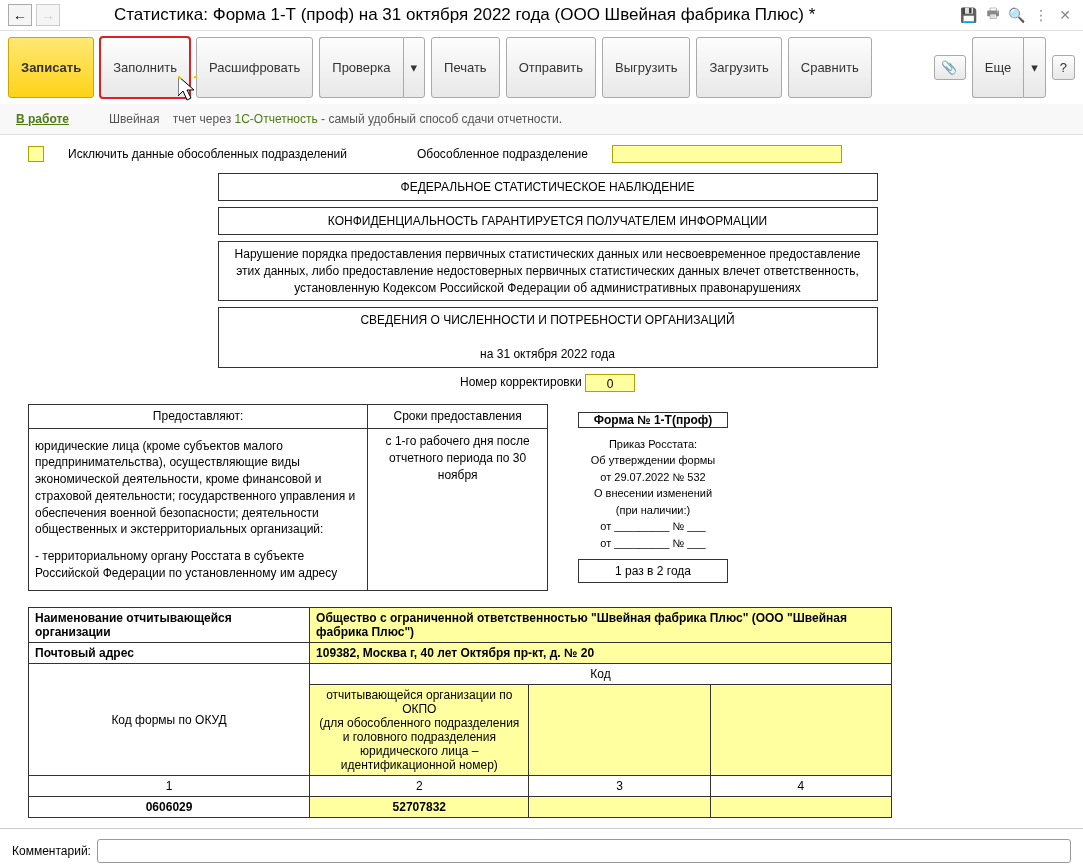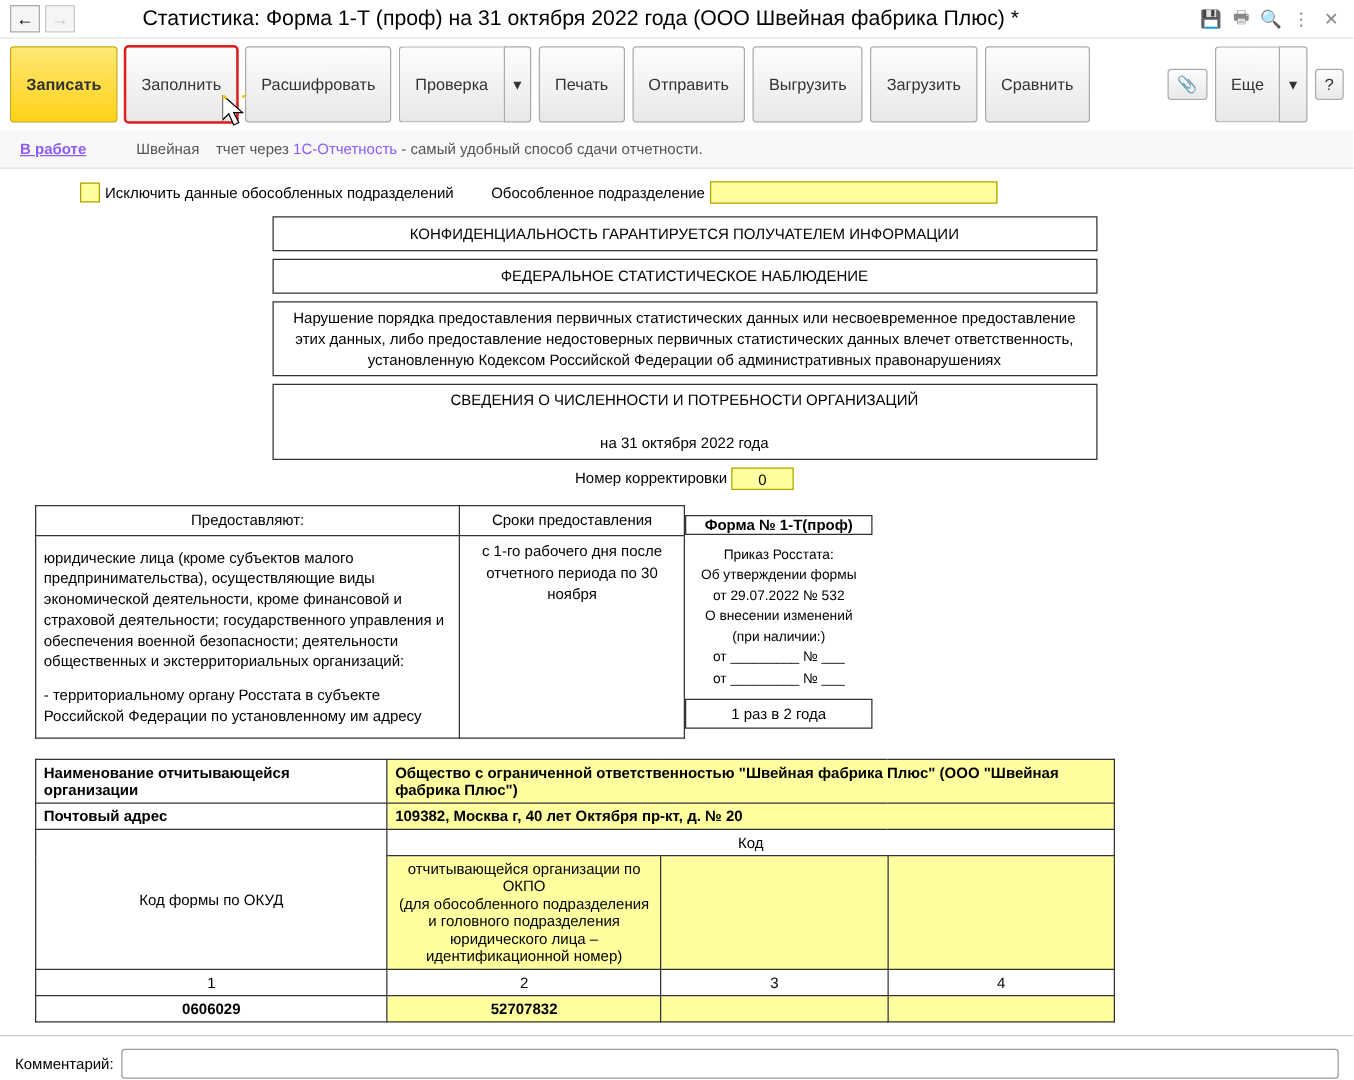--- a/index.html
+++ b/index.html
@@ -74,60 +74,60 @@
   .spacer { flex: 1; }
   .info-bar {
     background: #f8f8f8;
     padding: 8px 16px;
     display:flex;
     gap:40px;
     align-items:center;
     color:#555;
     border-bottom:1px solid #e0e0e0;
   }
-  .info-bar a { color: #8b5cf6; cursor:pointer;}
+  .info-bar a { color: #4d7c0f; cursor:pointer;}
   .status-link { font-weight: bold; text-decoration: underline; color: #333;}
   .content-wrap {
     position:relative;
     height: 694px;
     overflow:hidden;
     border-bottom:1px solid #ccc;
   }
   .content {
     padding: 10px 16px 10px 28px;
     overflow-y: scroll;
     overflow-x: scroll;
     height: 100%;
   }
   .row-exclude {
     display:flex;
     align-items:center;
-    gap:4px;
+    gap:24px;
     margin-bottom:10px;
-    margin-left:36px;
   }
   .yellow-box {
     background:#ffffa0;
     border:1px solid #b5a000;
     height:18px;
   }
   .cb { width:16px; height:16px; }
   .input-wide { width:230px; }
   .form-block {
     border:1px solid #333;
     padding:6px 10px;
     text-align:center;
     margin:6px auto;
     width:660px;
   }
   .form-block.tight { padding:4px 10px; line-height:1.4; }
   .corr-row { text-align:center; margin:4px 0 12px; }
   .corr-row .yellow-box { display:inline-block; vertical-align:middle; width:50px; text-align:center; line-height:18px;}
   .info-table {
     display:flex;
+    gap:30px;
   }
   .framed { border:1px solid #333; }
   .cell { border:1px solid #333; padding:4px 6px; font-size:12px; }
   .hdr { text-align:center; font-weight:normal; }
   .txt { line-height:1.4; }
   .org-table {
     width: 864px;
     border-collapse: collapse;
     margin-top: 16px;
     font-size:12px;
@@ -211,22 +211,22 @@
 <div class="content">
 
   <div class="row-exclude">
     <span class="yellow-box cb"></span>
     <span>Исключить данные обособленных подразделений</span>
     <span style="width:22px"></span>
     <span>Обособленное подразделение</span>
     <span class="yellow-box input-wide"></span>
   </div>
 
+  <div class="form-block">ФЕДЕРАЛЬНОЕ СТАТИСТИЧЕСКОЕ НАБЛЮДЕНИЕ</div>
   <div class="form-block">КОНФИДЕНЦИАЛЬНОСТЬ ГАРАНТИРУЕТСЯ ПОЛУЧАТЕЛЕМ ИНФОРМАЦИИ</div>
-  <div class="form-block">ФЕДЕРАЛЬНОЕ СТАТИСТИЧЕСКОЕ НАБЛЮДЕНИЕ</div>
   <div class="form-block tight">Нарушение порядка предоставления первичных статистических данных или несвоевременное предоставление этих данных, либо предоставление недостоверных первичных статистических данных влечет ответственность, установленную Кодексом Российской Федерации об административных правонарушениях</div>
   <div class="form-block tight">
     <span>СВЕДЕНИЯ О ЧИСЛЕННОСТИ И ПОТРЕБНОСТИ ОРГАНИЗАЦИЙ</span><br>
     <br>
     <span>на 31 октября 2022 года</span>
   </div>
 
   <div class="corr-row">
     <span>Номер корректировки</span>
     <span class="yellow-box">0</span>

